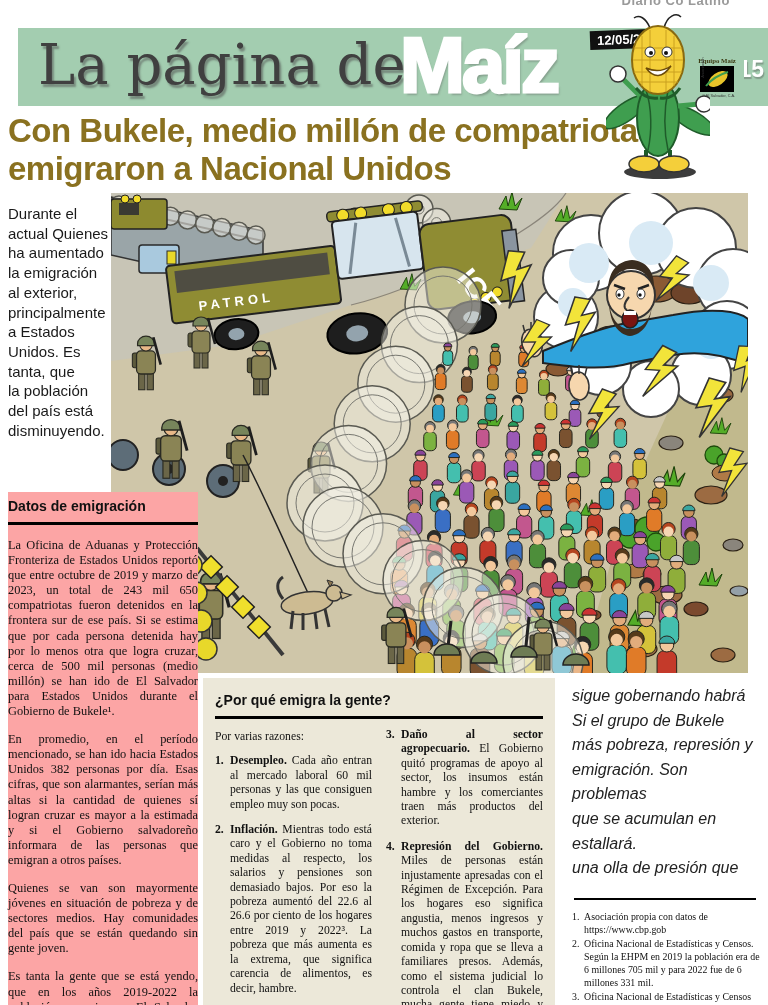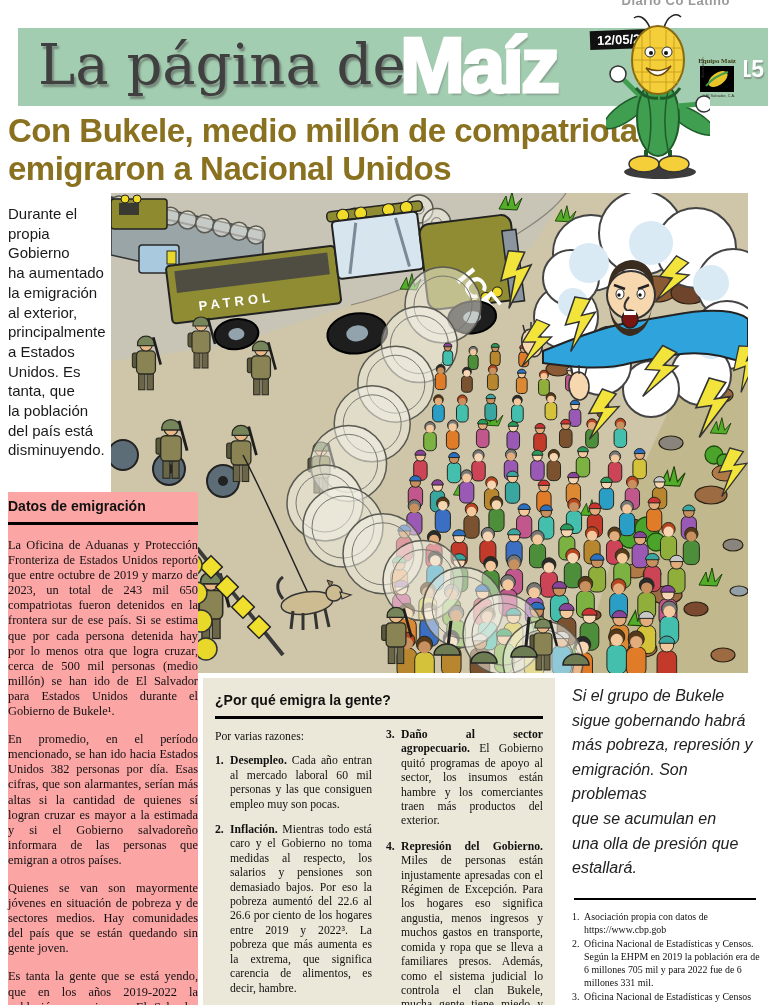--- a/index.html
+++ b/index.html
@@ -106,21 +106,21 @@
     <path d="M30,76 Q40,88 52,86 M74,76 Q66,88 54,86" stroke="#1f5c2a" stroke-width="3" fill="none"></path>
   </svg>
 
   <div class="headline">
     <div>Con Bukele, medio millón de compatriotas</div>
     <div>emigraron a Nacional Unidos</div>
   </div>
 
   <div class="lede">
     <div>Durante el</div>
-      <div>propia Gobierno</div>
+      <div>actual Quienes</div>
     <div>ha aumentado</div>
       <div>la emigración</div>
     <div>al exterior,</div>
       <div>principalmente</div>
     <div>a Estados</div>
       <div>Unidos. Es</div>
     <div>tanta, que</div>
       <div>la población</div>
     <div>del país está</div>
       <div>disminuyendo.</div>
@@ -804,27 +804,27 @@
         <div class="item">
           <span class="num">4.</span>
           <span class="body"><span class="lead">Represión del Gobierno.</span><span> Miles de personas están injustamente apresadas con el Régimen de Excepción. Para los hogares eso significa angustia, menos ingresos y muchos gastos en transporte, comida y ropa que se lleva a familiares presos. Además, como el sistema judicial lo controla el clan Bukele, mucha gente tiene miedo y decide irse del país, sobre todo jóvenes.</span></span>
         </div>
       </div>
     </div>
   </div>
 
   <div class="rightcol">
     <div class="quote">
-      <div>Si el grupo de Bukele</div>
-        <div>sigue gobernando habrá</div>
+      <div>sigue gobernando habrá</div>
+        <div>Si el grupo de Bukele</div>
       <div>más pobreza, represión y</div>
         <div>emigración. Son problemas</div>
       <div>que se acumulan en</div>
-        <div>una olla de presión que</div>
-      <div>estallará.</div>
+        <div>estallará.</div>
+      <div>una olla de presión que</div>
     </div>
     <hr class="sep">
     <div class="fnotes">
       <div class="fn">
           <span class="num">1.</span>
           <span class="body">Asociación propia con datos de https://www.cbp.gob</span>
         </div>
       <div class="fn">
           <span class="num">2.</span>
           <span class="body">Oficina Nacional de Estadísticas y Censos. Según la EHPM en 2019 la población era de 6 millones 705 mil y para 2022 fue de 6 millones 331 mil.</span>

